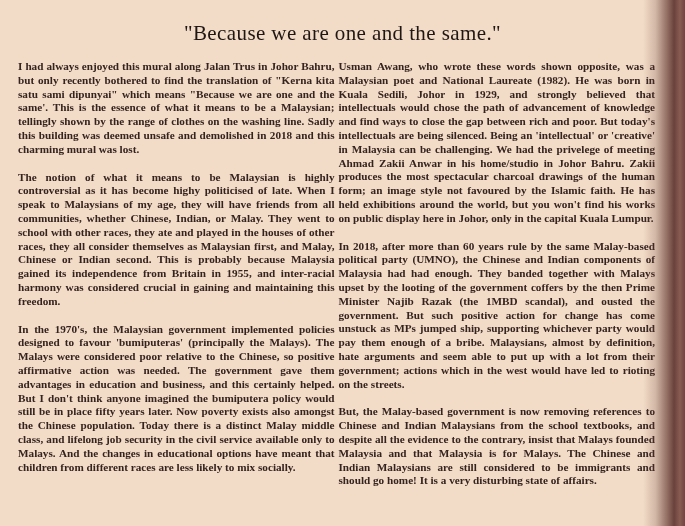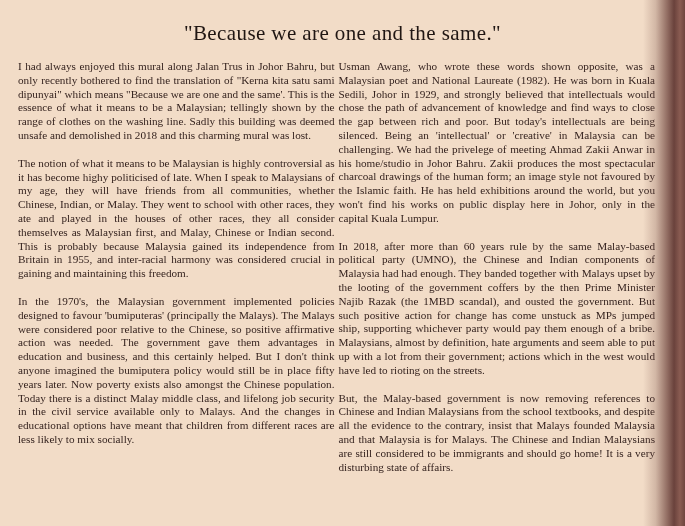--- a/index.html
+++ b/index.html
@@ -19,20 +19,21 @@
     text-align: center;
     font-size: 21px;
     font-weight: 400;
     letter-spacing: 0.4px;
     color: var(--title-text, #201613);
   }
   .columns {
     display: flex;
     gap: 4px;
     padding: 14px 30px 0 18px;
+    font-weight: bold;
   }
   .col {
     flex: 1;
     font-size: 11.2px;
     line-height: 13.8px;
     text-align: justify;
   }
   .col p { margin: 0 0 14px 0; }
   .edge {
     position: absolute;

